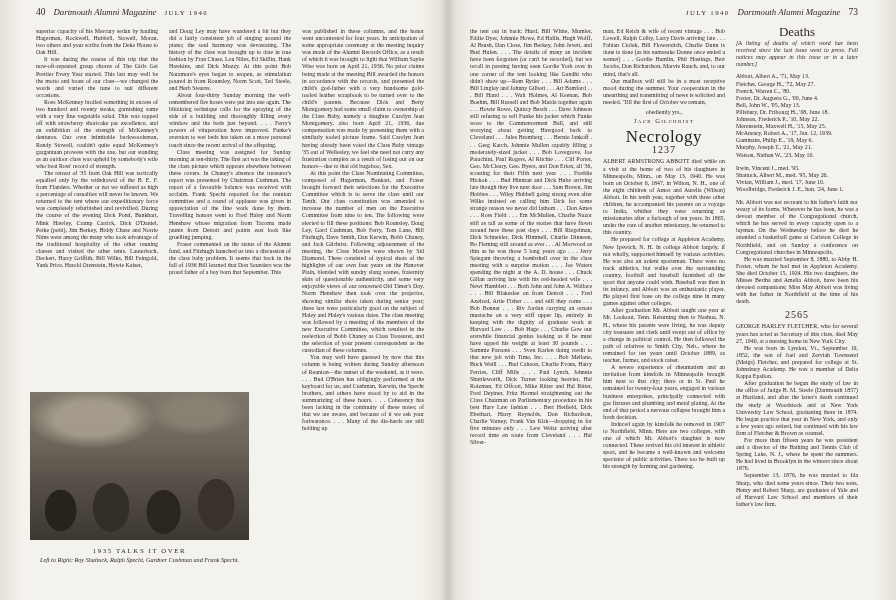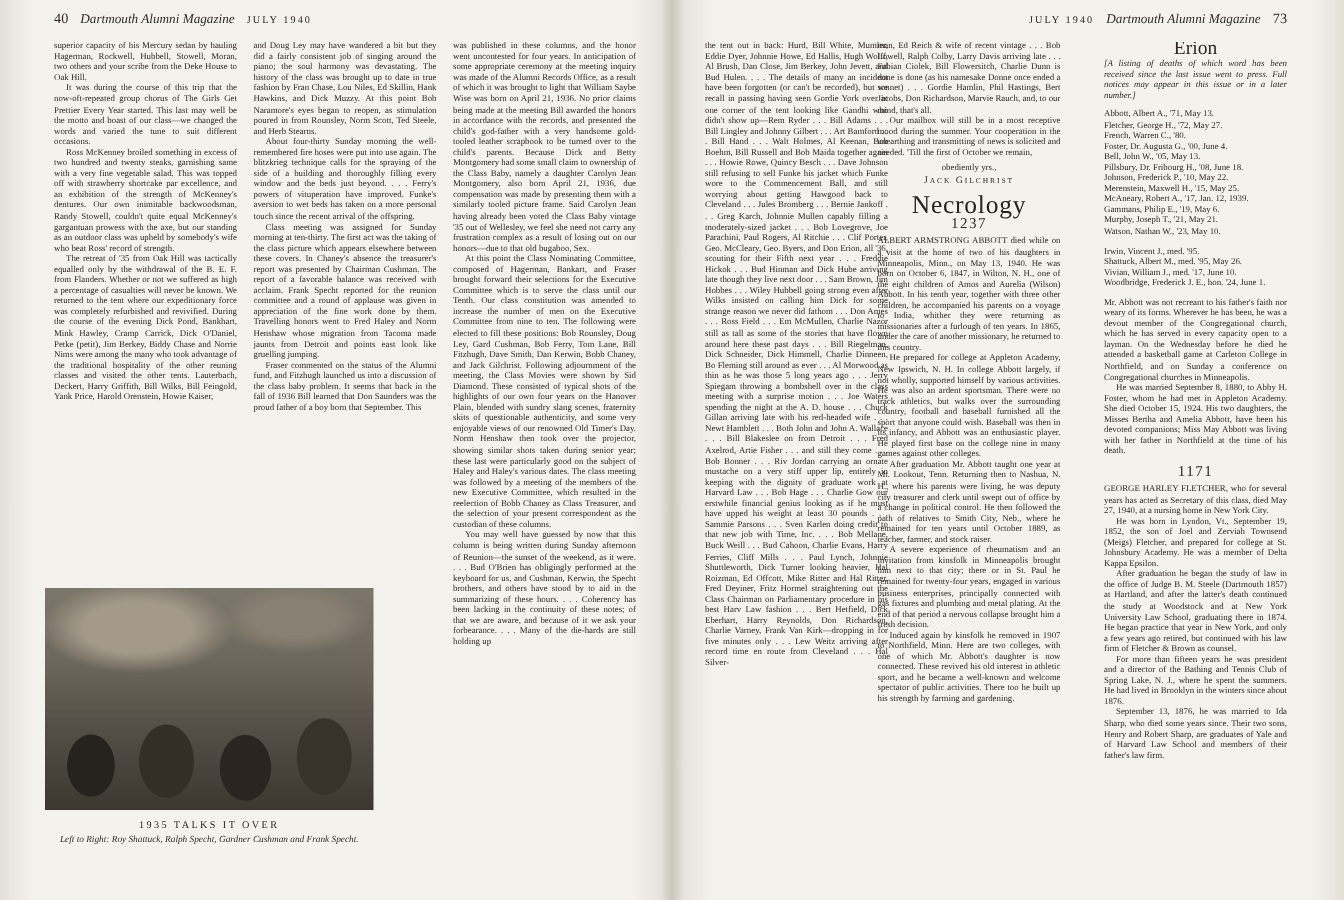--- a/index.html
+++ b/index.html
@@ -19,21 +19,21 @@
   .header-left { left:36px; } .header-right { right:38px; }
   .pg-header .num { font-size:9.5px;font-family:Liberation Serif, serif; }
   .pg-header .title { font-style:italic; margin:0 8px; }
   .pg-header .date { font-size:6.8px; letter-spacing:1.4px; }
 
   .col { position:absolute; width:122px; overflow:hidden; font-size:5.9px; line-height:7.1px; text-align:justify; }
   .colL0 { left:36px;  top:28px; height:362px; }
   .colL1 { left:169px; top:28px; height:362px; }
   .colL2 { left:302px; top:28px; height:558px; }
   .colR0 { left:22px;  top:28px; height:558px; }
-  .colR1 { left:137px; top:28px; height:558px; }
+  .colR1 { left:155px; top:28px; height:558px; }
   .colR2 { left:288px; top:28px; height:558px; }
 
   .para { text-indent:8px; }
   .para.noindent { text-indent:0; }
 
   .h-necrology { font-size:17px; font-weight:400; text-align:center; letter-spacing:0.5px; margin:9px 0 5px; color:#262420; }
   .h-year { font-size:10px; font-weight:400; text-align:center; letter-spacing:1px; margin:6px 0 5px; }
   .h-deaths { font-size:13px; font-weight:400; text-align:center; margin:0 0 5px; }
   .deaths-note { font-style:italic; margin:0 0 5px; }
   .death-list { text-align:left; margin:0 0 6px; }
@@ -107,21 +107,21 @@
         </div>
         <h2 class="h-necrology">Necrology</h2>
         <h3 class="h-year">1237</h3>
         <p class="para noindent">ALBERT ARMSTRONG ABBOTT died while on a visit at the home of two of his daughters in Minneapolis, Minn., on May 13, 1940. He was born on October 6, 1847, in Wilton, N. H., one of the eight children of Amos and Aurelia (Wilson) Abbott. In his tenth year, together with three other children, he accompanied his parents on a voyage to India, whither they were returning as missionaries after a furlough of ten years. In 1865, under the care of another missionary, he returned to this country.</p>
         <p class="para">He prepared for college at Appleton Academy, New Ipswich, N. H. In college Abbott largely, if not wholly, supported himself by various activities. He was also an ardent sportsman. There were no track athletics, but walks over the surrounding country, football and baseball furnished all the sport that anyone could wish. Baseball was then in its infancy, and Abbott was an enthusiastic player. He played first base on the college nine in many games against other colleges.</p>
         <p class="para">After graduation Mr. Abbott taught one year at Mt. Lookout, Tenn. Returning then to Nashua, N. H., where his parents were living, he was deputy city treasurer and clerk until swept out of office by a change in political control. He then followed the path of relatives to Smith City, Neb., where he remained for ten years until October 1889, as teacher, farmer, and stock raiser.</p>
         <p class="para">A severe experience of rheumatism and an invitation from kinsfolk in Minneapolis brought him next to that city; there or in St. Paul he remained for twenty-four years, engaged in various business enterprises, principally connected with gas fixtures and plumbing and metal plating. At the end of that period a nervous collapse brought him a fresh decision.</p>
         <p class="para">Induced again by kinsfolk he removed in 1907 to Northfield, Minn. Here are two colleges, with one of which Mr. Abbott's daughter is now connected. These revived his old interest in athletic sport, and he became a well-known and welcome spectator of public activities. There too he built up his strength by farming and gardening.</p>
       </div>
     <div class="col colR2">
-        <h3 class="h-deaths">Erion</h3>
+        <h3 class="h-deaths">Deaths</h3>
         <p class="deaths-note">[A listing of deaths of which word has been received since the last issue went to press. Full notices may appear in this issue or in a later number.]</p>
         <div class="death-list">
           <div class="death-item">Abbott, Albert A., '71, May 13.</div>
           <div class="death-item">Fletcher, George H., '72, May 27.</div>
           <div class="death-item">French, Warren C., '80.</div>
           <div class="death-item">Foster, Dr. Augusta G., '00, June 4.</div>
           <div class="death-item">Bell, John W., '05, May 13.</div>
           <div class="death-item">Pillsbury, Dr. Fribourg H., '08, June 18.</div>
           <div class="death-item">Johnson, Frederick P., '10, May 22.</div>
           <div class="death-item">Merenstein, Maxwell H., '15, May 25.</div>
@@ -131,21 +131,21 @@
           <div class="death-item">Watson, Nathan W., '23, May 10.</div>
         </div>
         <div class="death-list">
           <div class="death-item">Irwin, Vincent J., med. '95.</div>
           <div class="death-item">Shattuck, Albert M., med. '95, May 26.</div>
           <div class="death-item">Vivian, William J., med. '17, June 10.</div>
           <div class="death-item">Woodbridge, Frederick J. E., hon. '24, June 1.</div>
         </div>
         <p class="para noindent">Mr. Abbott was not recreant to his father's faith nor weary of its forms. Wherever he has been, he was a devout member of the Congregational church, which he has served in every capacity open to a layman. On the Wednesday before he died he attended a basketball game at Carleton College in Northfield, and on Sunday a conference on Congregational churches in Minneapolis.</p>
         <p class="para">He was married September 8, 1880, to Abby H. Foster, whom he had met in Appleton Academy. She died October 15, 1924. His two daughters, the Misses Bertha and Amelia Abbott, have been his devoted companions; Miss May Abbott was living with her father in Northfield at the time of his death.</p>
-        <h3 class="h-year">1171</h3>
+        <h3 class="h-year">2565</h3>
         <p class="para noindent">GEORGE HARLEY FLETCHER, who for several years has acted as Secretary of this class, died May 27, 1940, at a nursing home in New York City.</p>
         <p class="para">He was born in Lyndon, Vt., September 19, 1852, the son of Joel and Zerviah Townsend (Meigs) Fletcher, and prepared for college at St. Johnsbury Academy. He was a member of Delta Kappa Epsilon.</p>
         <p class="para">After graduation he began the study of law in the office of Judge B. M. Steele (Dartmouth 1857) at Hartland, and after the latter's death continued the study at Woodstock and at New York University Law School, graduating there in 1874. He began practice that year in New York, and only a few years ago retired, but continued with his law firm of Fletcher &amp; Brown as counsel.</p>
         <p class="para">For more than fifteen years he was president and a director of the Bathing and Tennis Club of Spring Lake, N. J., where he spent the summers. He had lived in Brooklyn in the winters since about 1876.</p>
         <p class="para">September 13, 1876, he was married to Ida Sharp, who died some years since. Their two sons, Henry and Robert Sharp, are graduates of Yale and of Harvard Law School and members of their father's law firm.</p>
       </div>
   </section>
 </div>
 
 </body></html>

